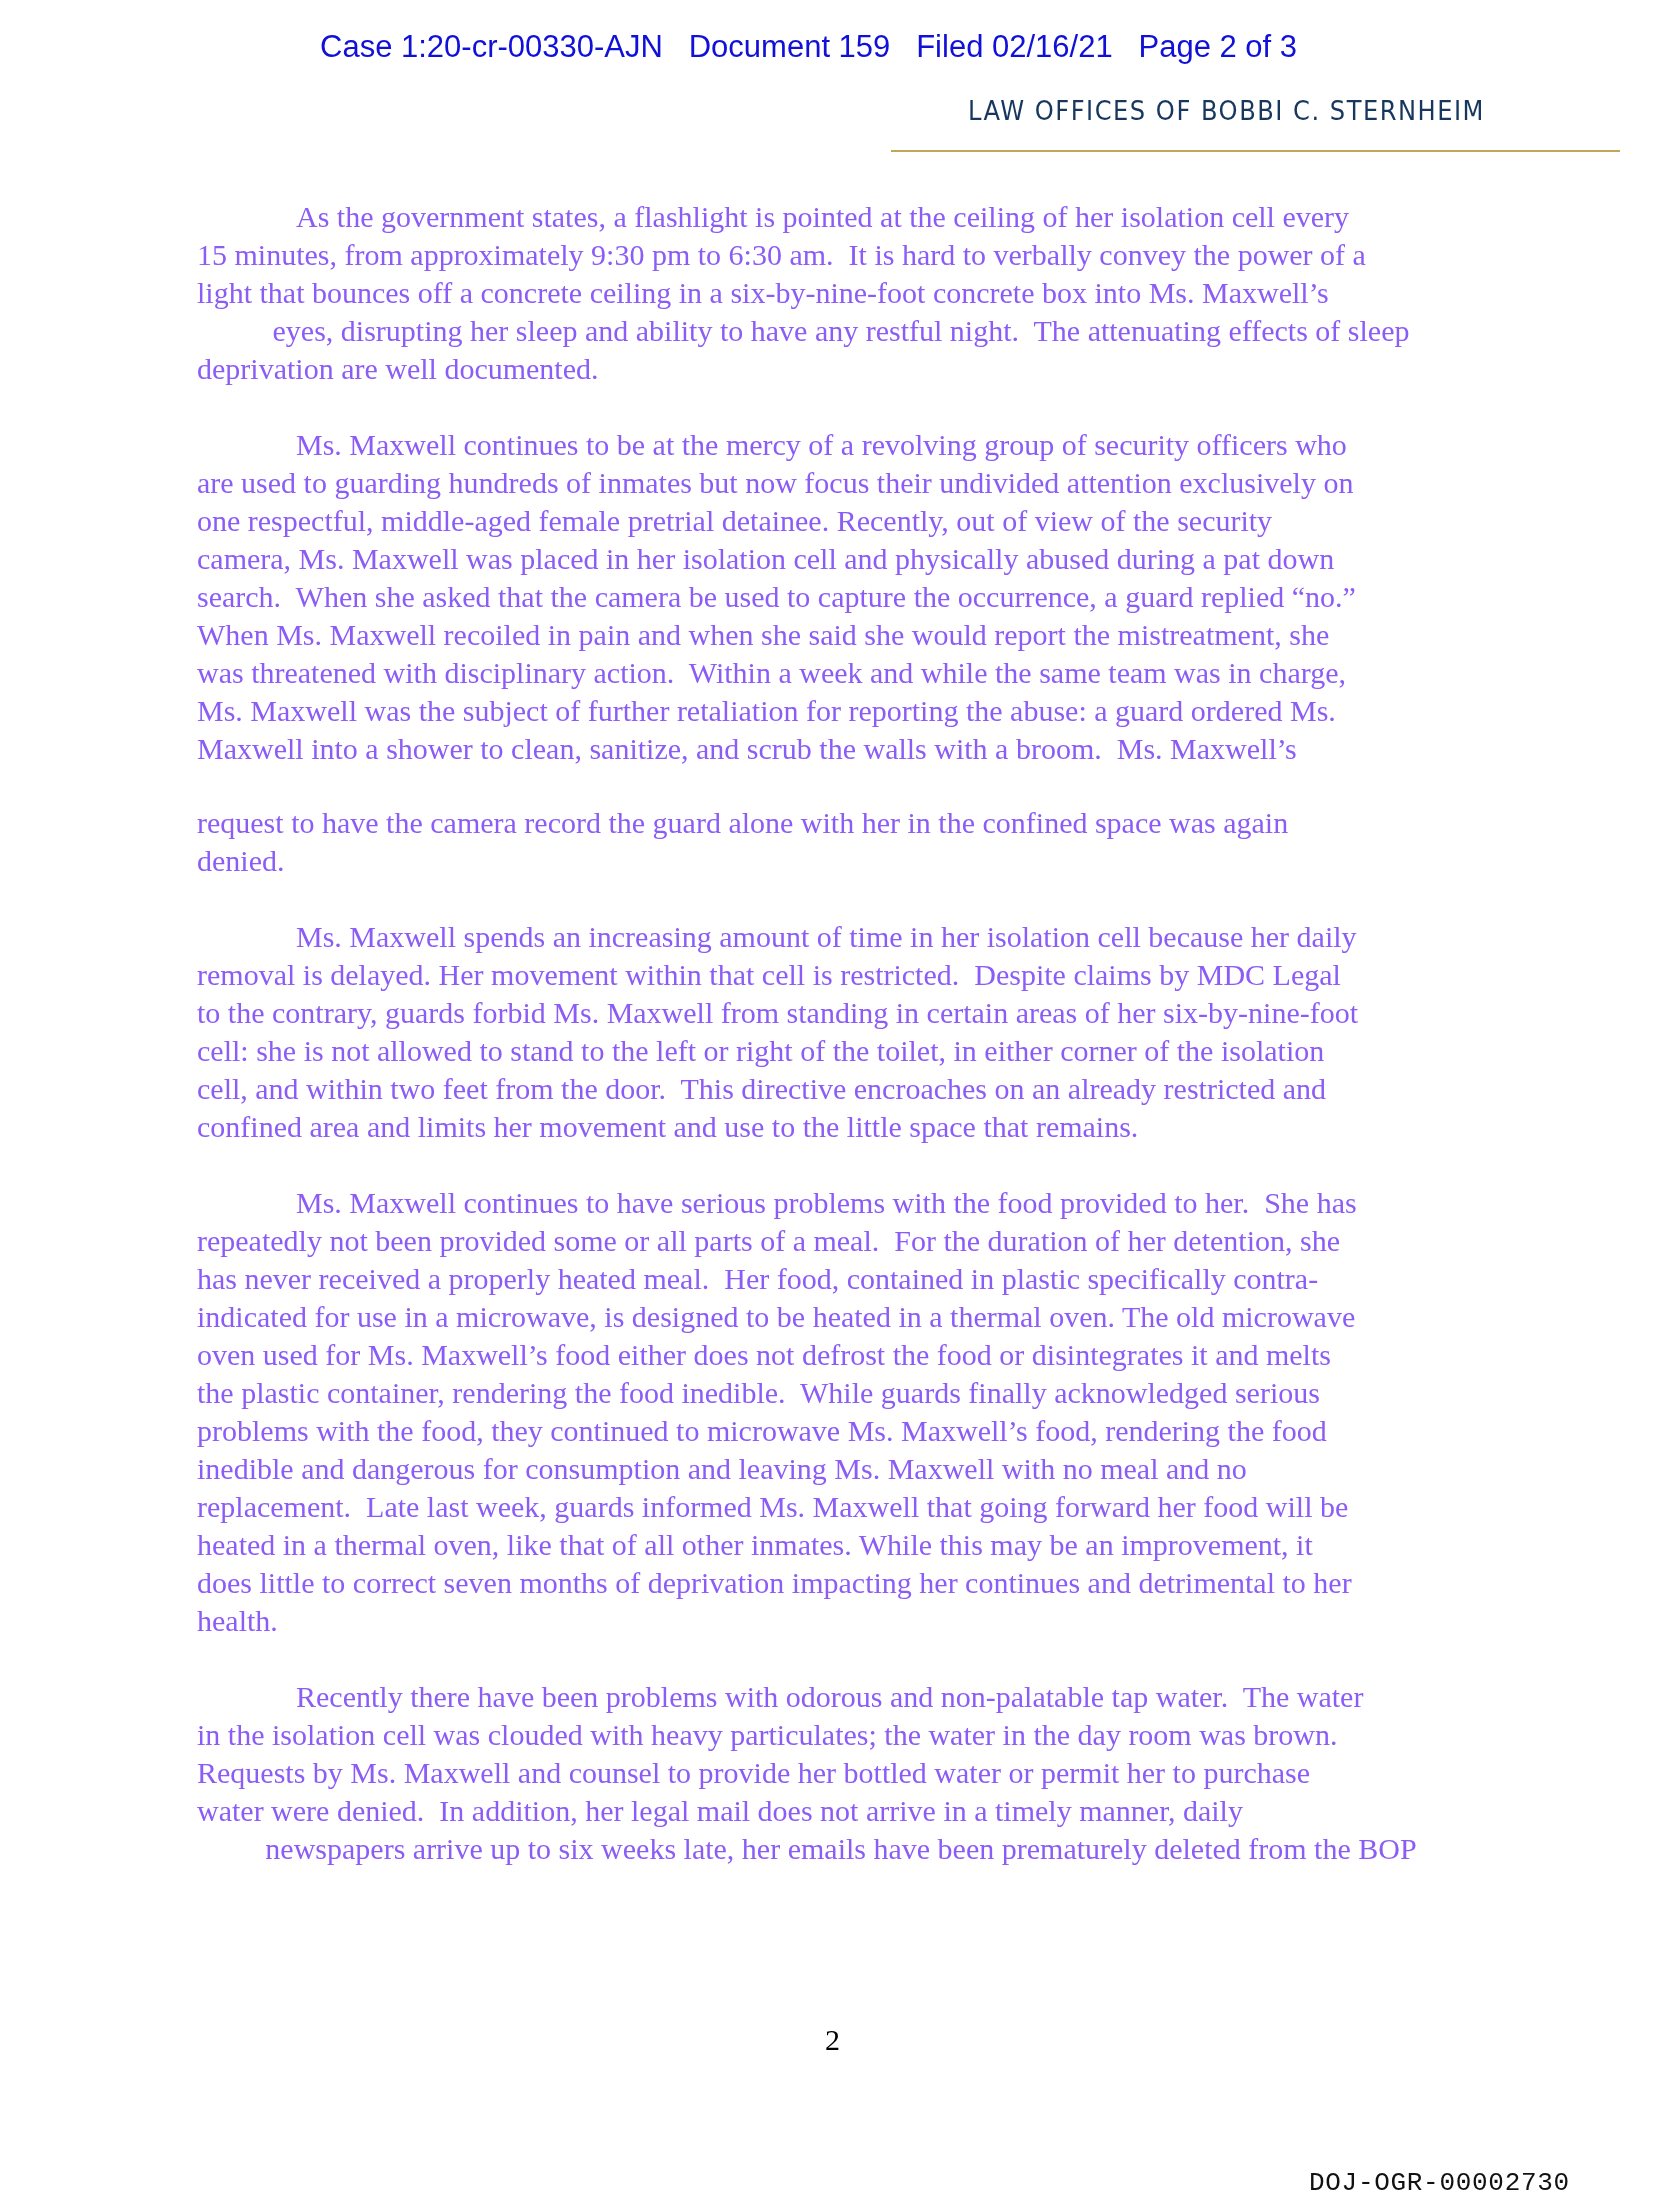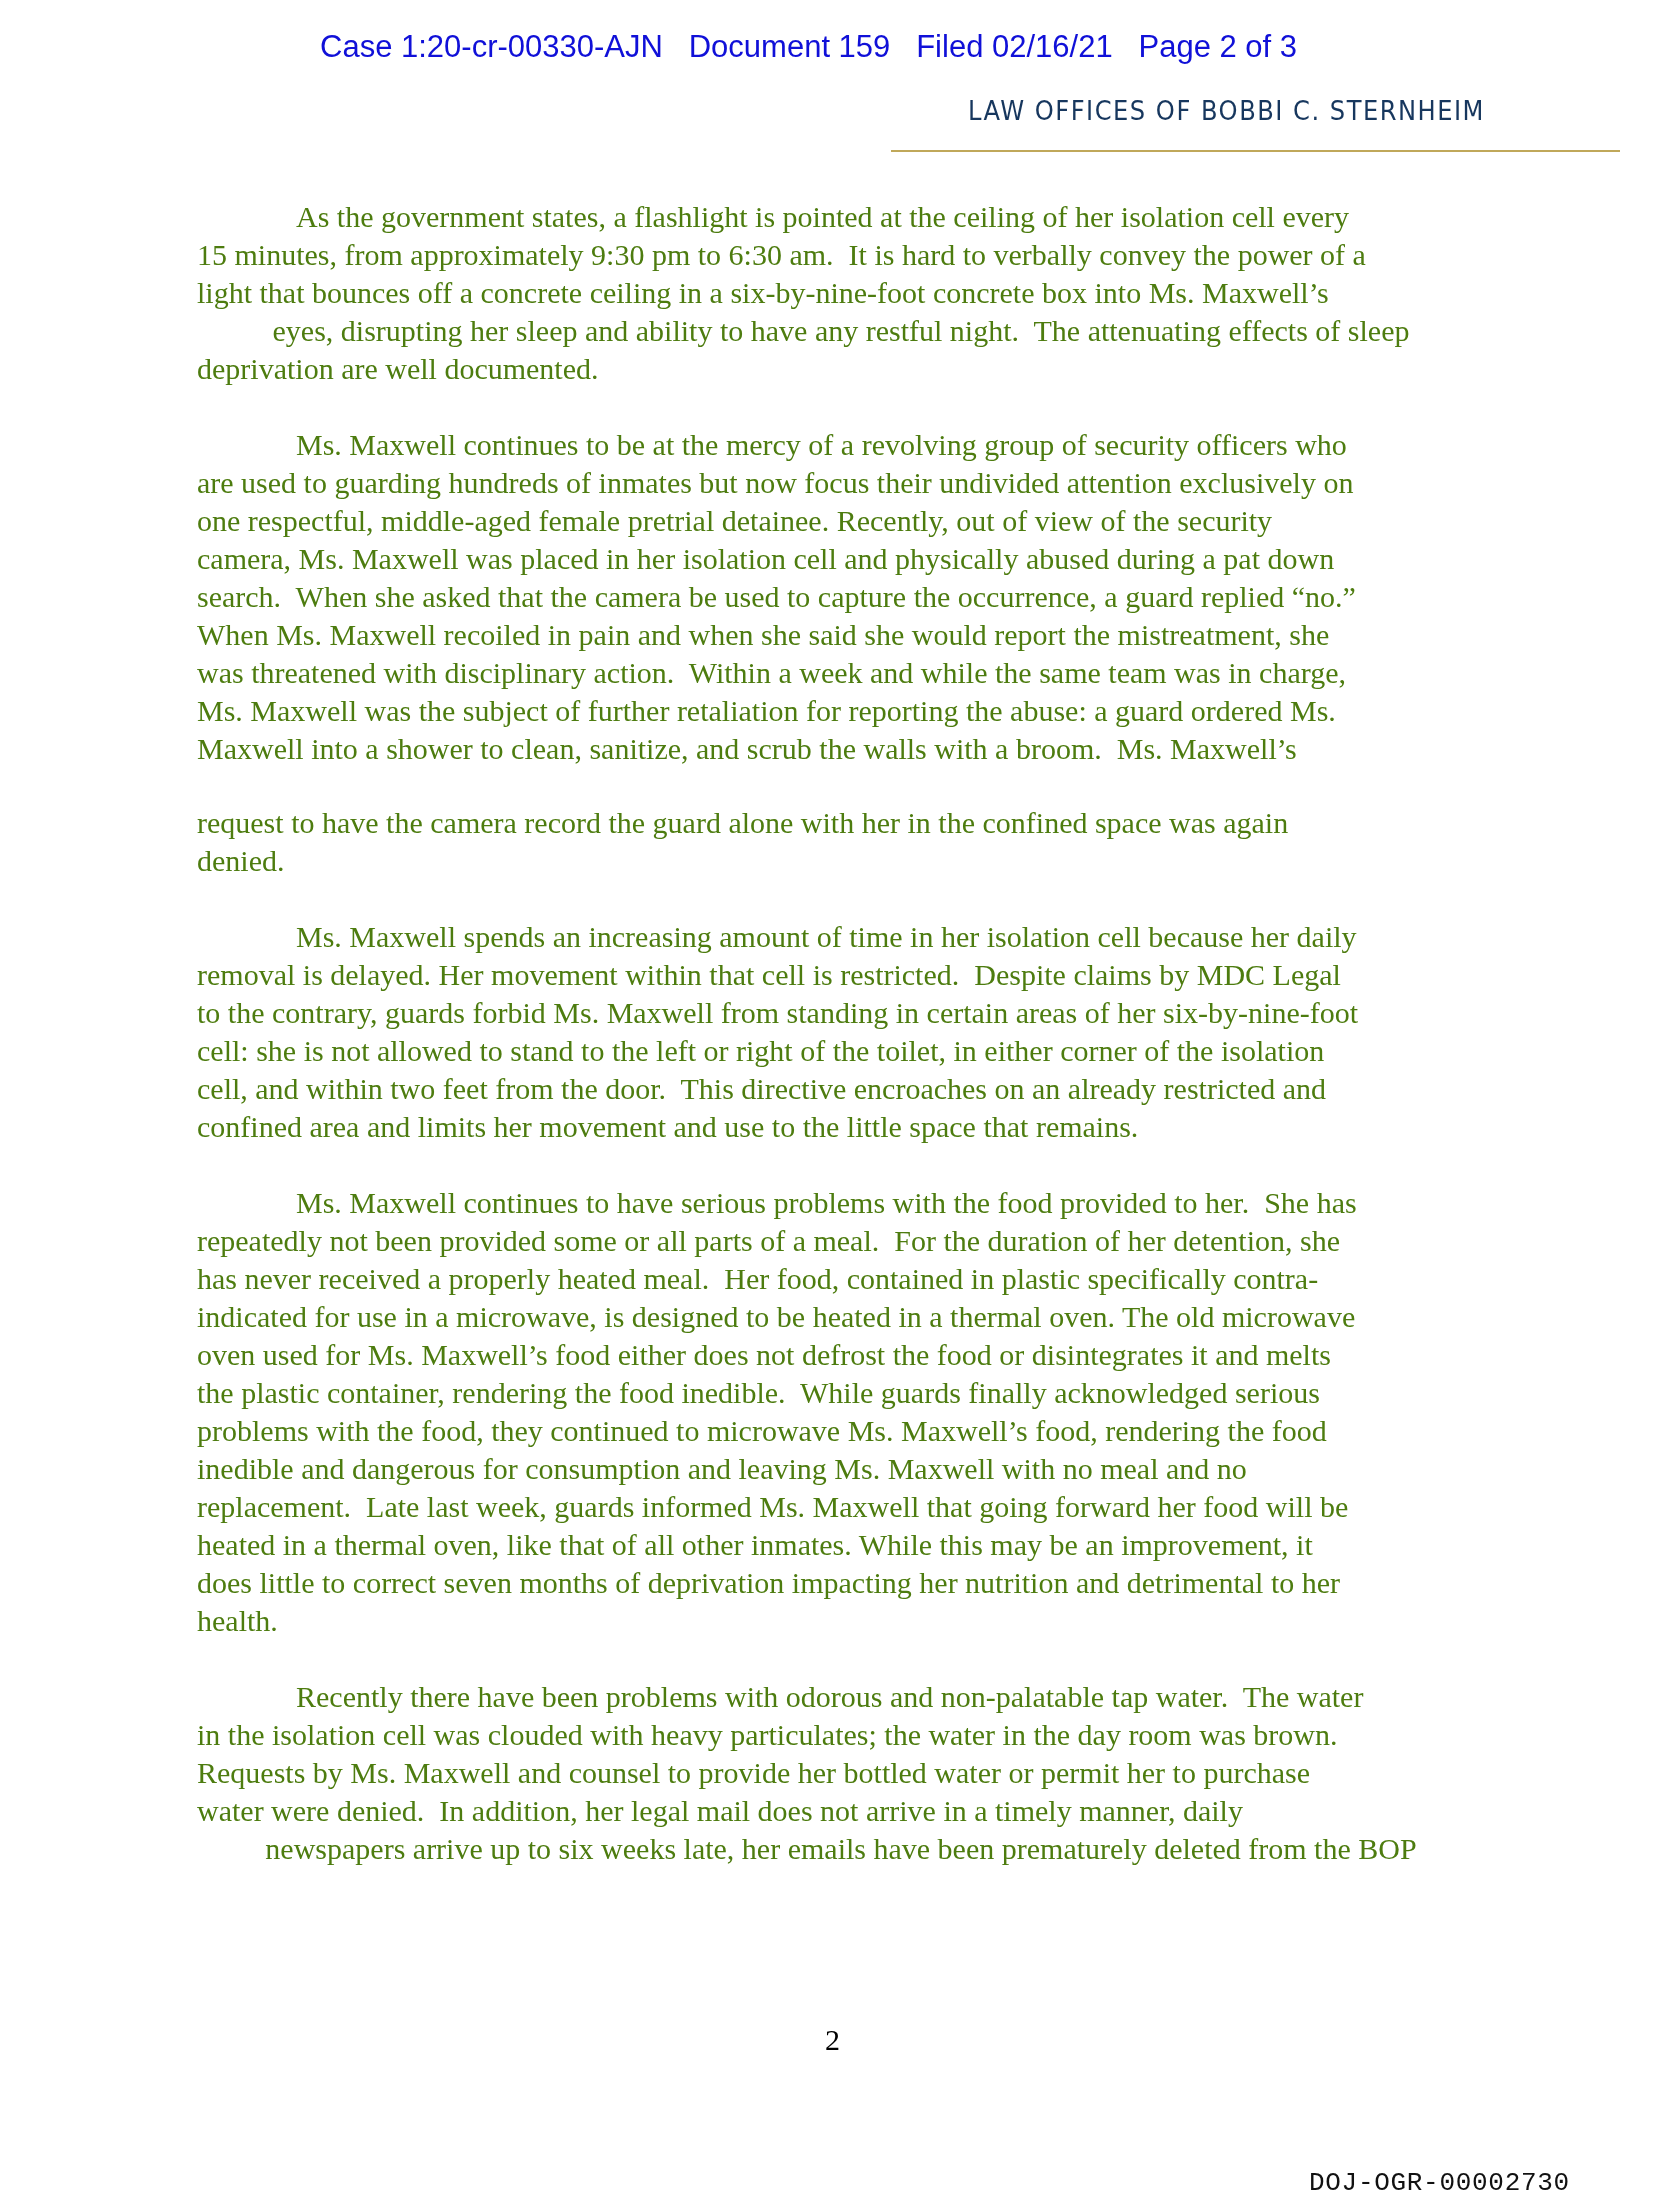--- a/index.html
+++ b/index.html
@@ -15,21 +15,21 @@
     font-size: 26px; color: #17375e; letter-spacing: 1.6px; font-weight: normal;
     transform: scaleX(0.93); transform-origin: left top;
   }
   .rule {
     position: absolute; left: 891px; top: 150px; width: 729px; height: 2px;
     background: #c0a85a;
   }
   .body {
     position: absolute; left: 197px; top: 198px; width: 1288px;
     font-family: "Liberation Serif", serif; font-size: 30px; line-height: 38px;
-    color: #4d7c0f;
+    color: #8b5cf6;
   }
   .para { margin: 0 0 38px 0; text-indent: 99px; white-space: normal; }
   .line { display: block; white-space: pre; }
   .pagenum {
     position: absolute; left: 825px; top: 2023px;
     font-family: "Liberation Serif", serif; font-size: 30px; color: #000;
   }
   .bates {
     position: absolute; left: 1309px; top: 2168px;
     font-family: "Liberation Mono", monospace; font-size: 26px; color: #111;
@@ -76,21 +76,21 @@
       <span class="line">Ms. Maxwell continues to have serious problems with the food provided to her.  She has</span>
       <span class="line" style="margin-left: -99px;">repeatedly not been provided some or all parts of a meal.  For the duration of her detention, she</span>
       <span class="line" style="margin-left: -99px;">has never received a properly heated meal.  Her food, contained in plastic specifically contra-</span>
       <span class="line" style="margin-left: -99px;">indicated for use in a microwave, is designed to be heated in a thermal oven. The old microwave</span>
       <span class="line" style="margin-left: -99px;">oven used for Ms. Maxwell’s food either does not defrost the food or disintegrates it and melts</span>
       <span class="line" style="margin-left: -99px;">the plastic container, rendering the food inedible.  While guards finally acknowledged serious</span>
       <span class="line" style="margin-left: -99px;">problems with the food, they continued to microwave Ms. Maxwell’s food, rendering the food</span>
       <span class="line" style="margin-left: -99px;">inedible and dangerous for consumption and leaving Ms. Maxwell with no meal and no</span>
       <span class="line" style="margin-left: -99px;">replacement.  Late last week, guards informed Ms. Maxwell that going forward her food will be</span>
       <span class="line" style="margin-left: -99px;">heated in a thermal oven, like that of all other inmates. While this may be an improvement, it</span>
-      <span class="line" style="margin-left: -99px;">does little to correct seven months of deprivation impacting her nutrition and detrimental to her</span>
+      <span class="line" style="margin-left: -99px;">does little to correct seven months of deprivation impacting her continues and detrimental to her</span>
       <span class="line" style="margin-left: -99px;">health.</span>
     </div>
     <div class="para">
       <span class="line">Recently there have been problems with odorous and non-palatable tap water.  The water</span>
       <span class="line" style="margin-left: -99px;">in the isolation cell was clouded with heavy particulates; the water in the day room was brown.</span>
       <span class="line" style="margin-left: -99px;">Requests by Ms. Maxwell and counsel to provide her bottled water or permit her to purchase</span>
       <span class="line" style="margin-left: -99px;">water were denied.  In addition, her legal mail does not arrive in a timely manner, daily</span>
       <span class="line" style="margin-left: -99px; text-align: center;">newspapers arrive up to six weeks late, her emails have been prematurely deleted from the BOP</span>
     </div>
   </div>

